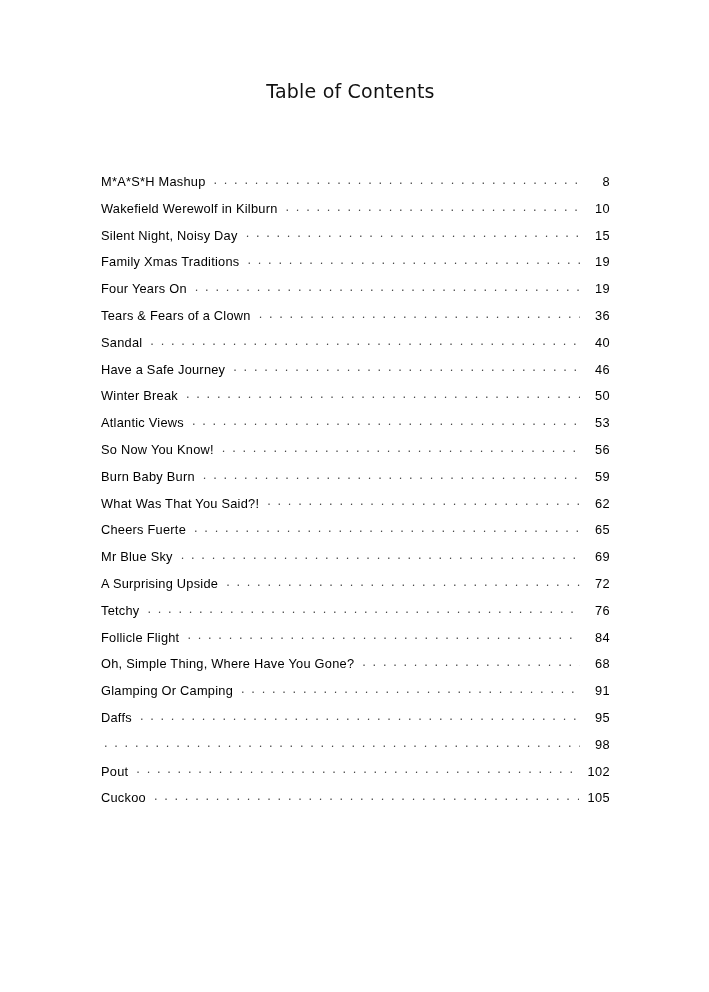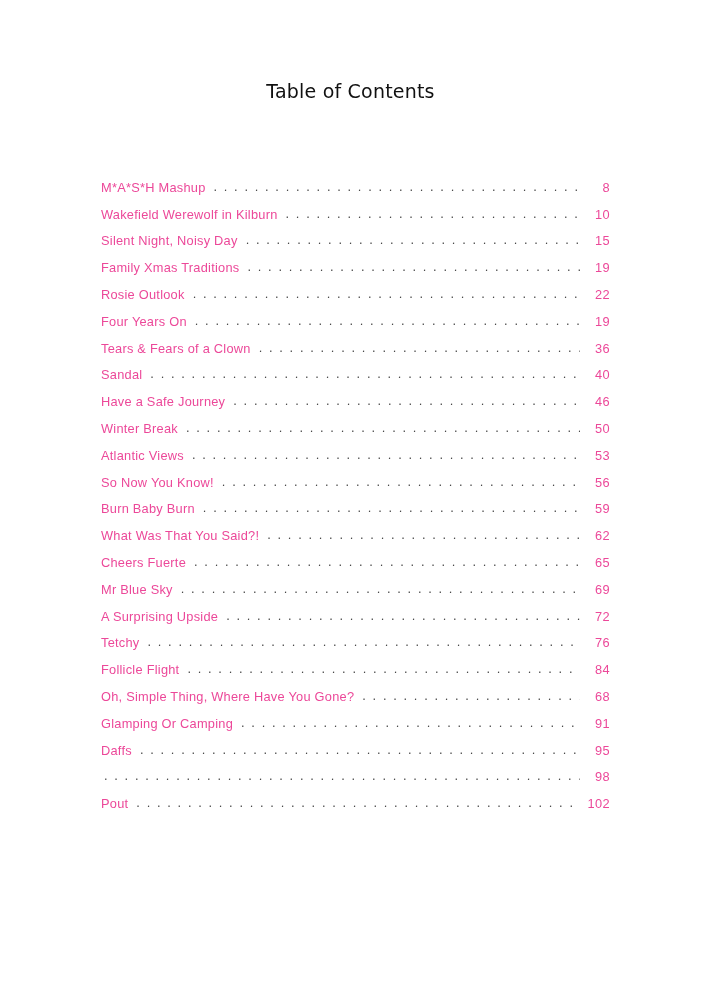--- a/index.html
+++ b/index.html
@@ -33,24 +33,24 @@
     color: #111111;
   }
   .toc {
     position: absolute;
     top: 174px;
     left: 101px;
     width: 509px;
   }
   .toc-entry {
     display: flex;
-    align-items: center;
+    align-items: flex-start;
     height: 26.8px;
     font-size: 12.8px;
-    color: #ec4899;
+    color: #000000;
     white-space: nowrap;
   }
   .toc-title {
     flex: 0 0 auto;
     padding-right: 5px;
     letter-spacing: 0.25px;
   }
   .toc-dots {
     flex: 1 1 auto;
     overflow: hidden;
@@ -99,25 +99,20 @@
         <span class="toc-title">Silent Night, Noisy Day</span>
         <span class="toc-dots"></span>
         <span class="toc-page">15</span>
       </div>
       <div class="toc-entry">
         <span class="toc-title">Family Xmas Traditions</span>
         <span class="toc-dots"></span>
         <span class="toc-page">19</span>
       </div>
       <div class="toc-entry">
-        <span class="toc-title">Rosie Outlook</span>
-        <span class="toc-dots"></span>
-        <span class="toc-page">22</span>
-      </div>
-      <div class="toc-entry">
         <span class="toc-title">Four Years On</span>
         <span class="toc-dots"></span>
         <span class="toc-page">19</span>
       </div>
       <div class="toc-entry">
         <span class="toc-title">Tears &amp; Fears of a Clown</span>
         <span class="toc-dots"></span>
         <span class="toc-page">36</span>
       </div>
       <div class="toc-entry">
@@ -196,15 +191,20 @@
         <span class="toc-page">95</span>
       </div>
       <div class="toc-entry">
         <span class="toc-dots"></span>
         <span class="toc-page">98</span>
       </div>
       <div class="toc-entry">
         <span class="toc-title">Pout</span>
         <span class="toc-dots"></span>
         <span class="toc-page">102</span>
+      </div>
+      <div class="toc-entry">
+        <span class="toc-title">Cuckoo</span>
+        <span class="toc-dots"></span>
+        <span class="toc-page">105</span>
       </div>
     </div>
 </div>
 
 </body></html>

